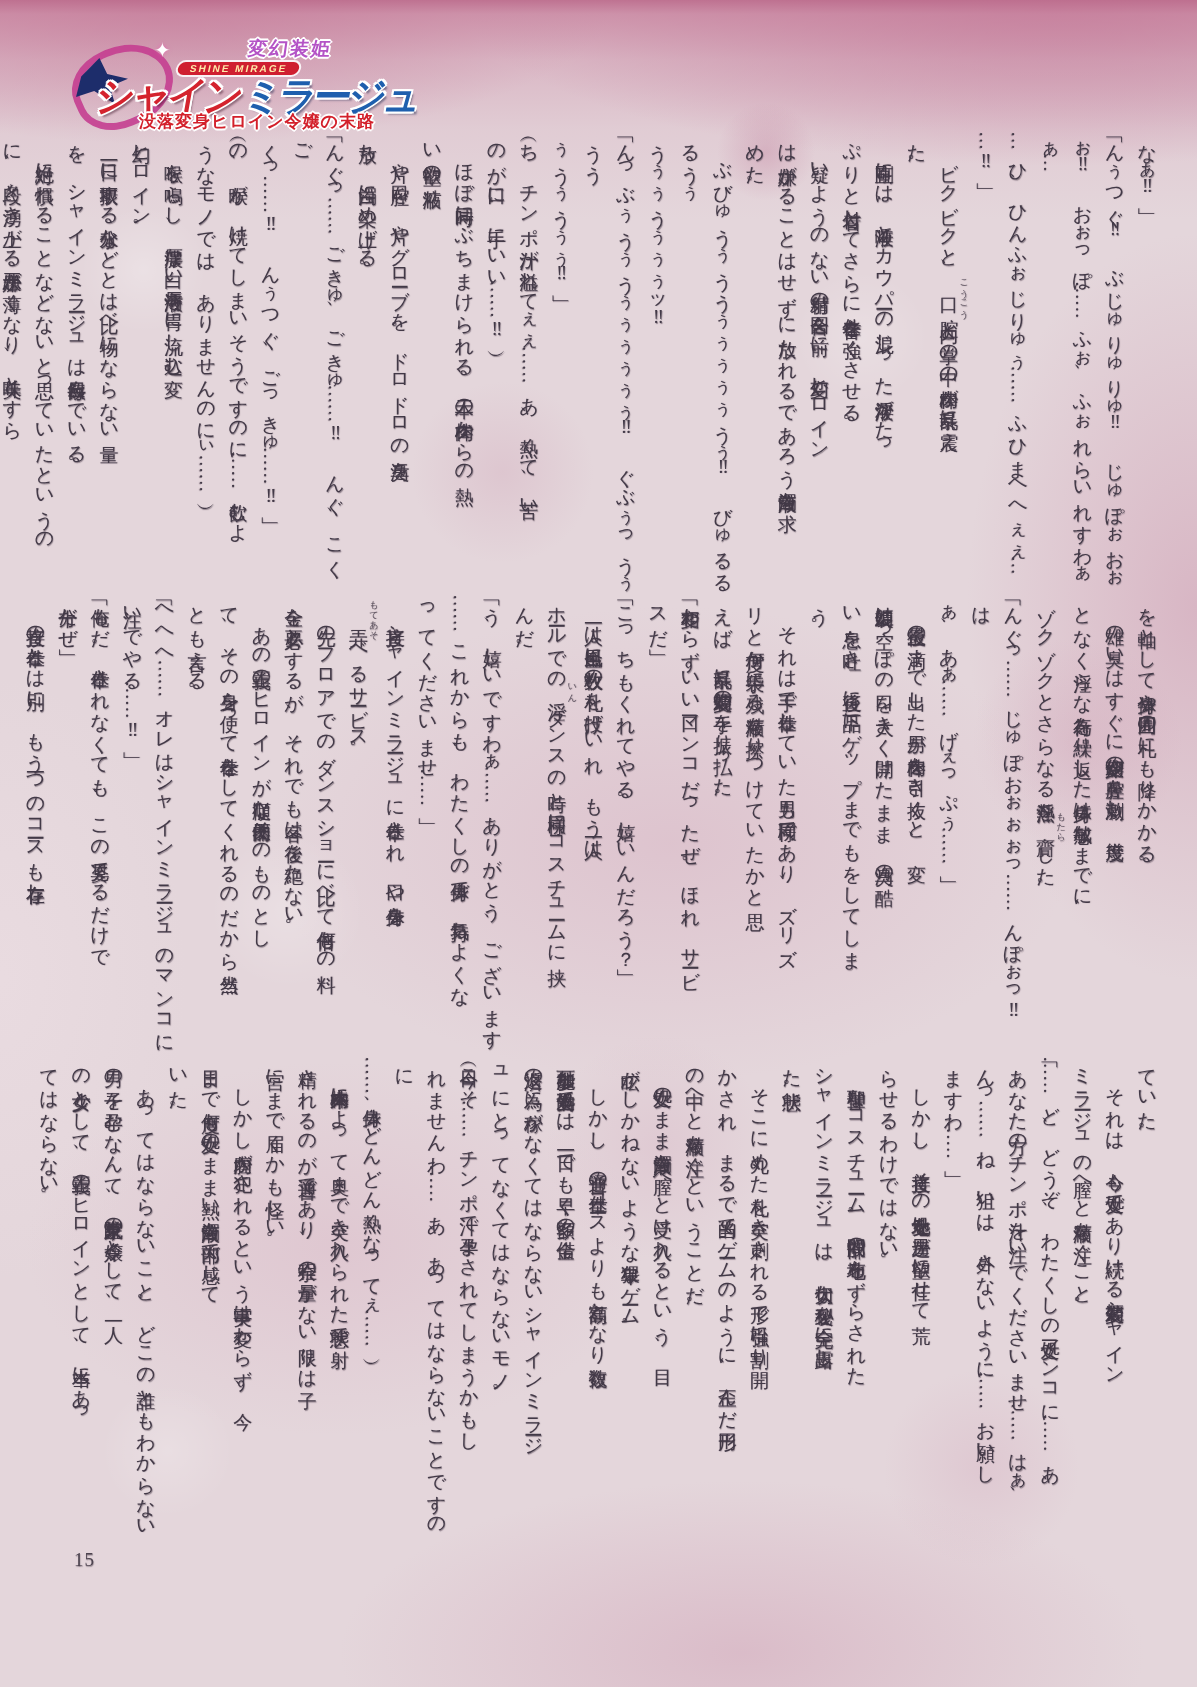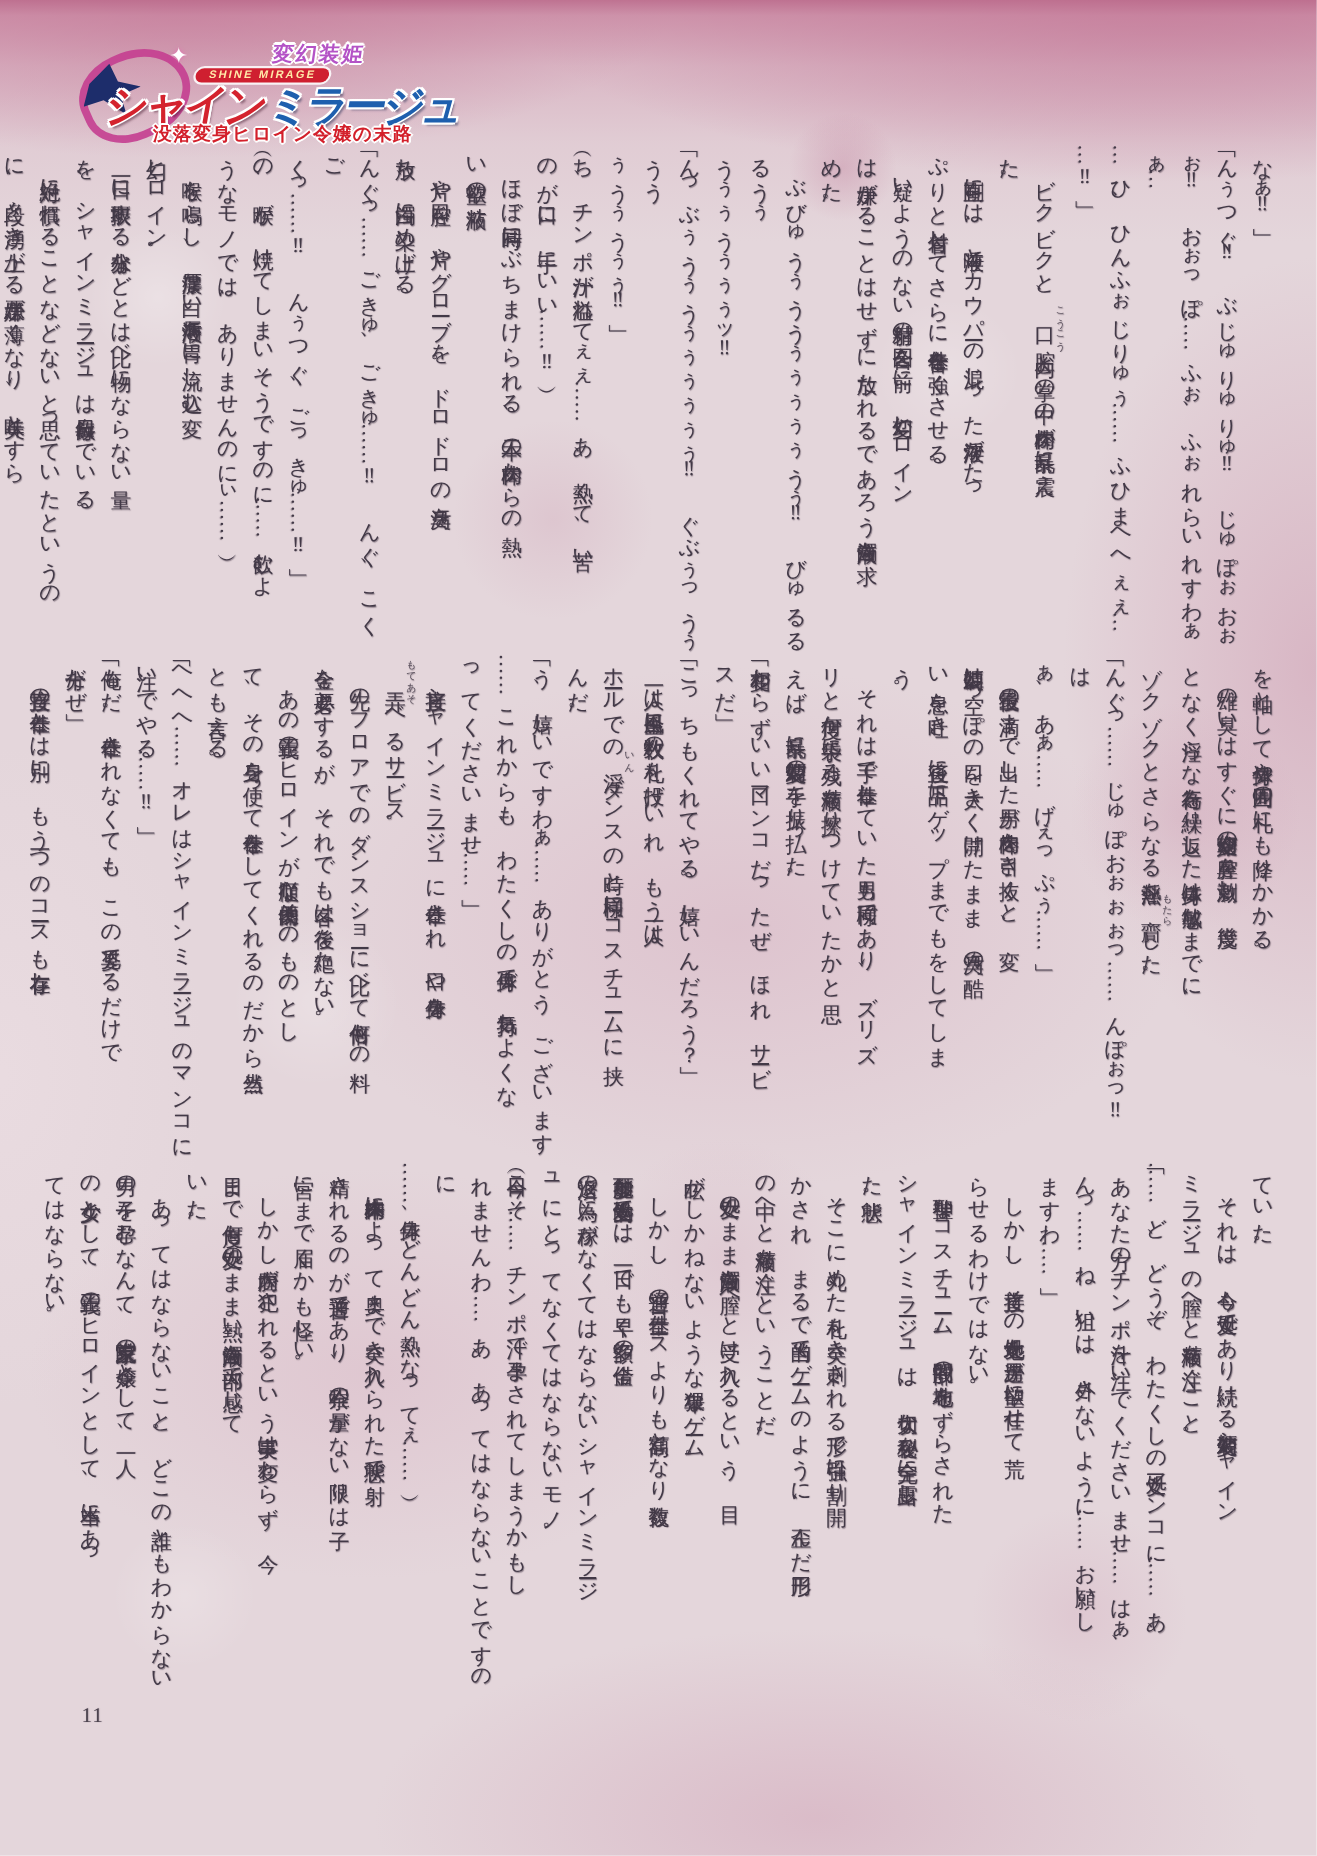--- a/index.html
+++ b/index.html
@@ -189,15 +189,15 @@
       <p class="col">宮にまで届くかも怪しい。</p>
       <p class="col">　しかし膣内が犯されるという事実は変わらず、今</p>
       <p class="col">日まで何度も処女のまま熱い白濁液を内部で感じて</p>
       <p class="col">いた。</p>
       <p class="col">　あってはならないこと。どこの誰ともわからない</p>
       <p class="col">男の子を孕むなんて、東堂院家の令嬢として、一人</p>
       <p class="col">の少女として、正義のヒロインとして、本当にあっ</p>
       <p class="col">てはならない。</p>
     </div>
 
-  <div class="page-number">11</div>
+  <div class="page-number">15</div>
 
 </div>
 
 </body></html>

